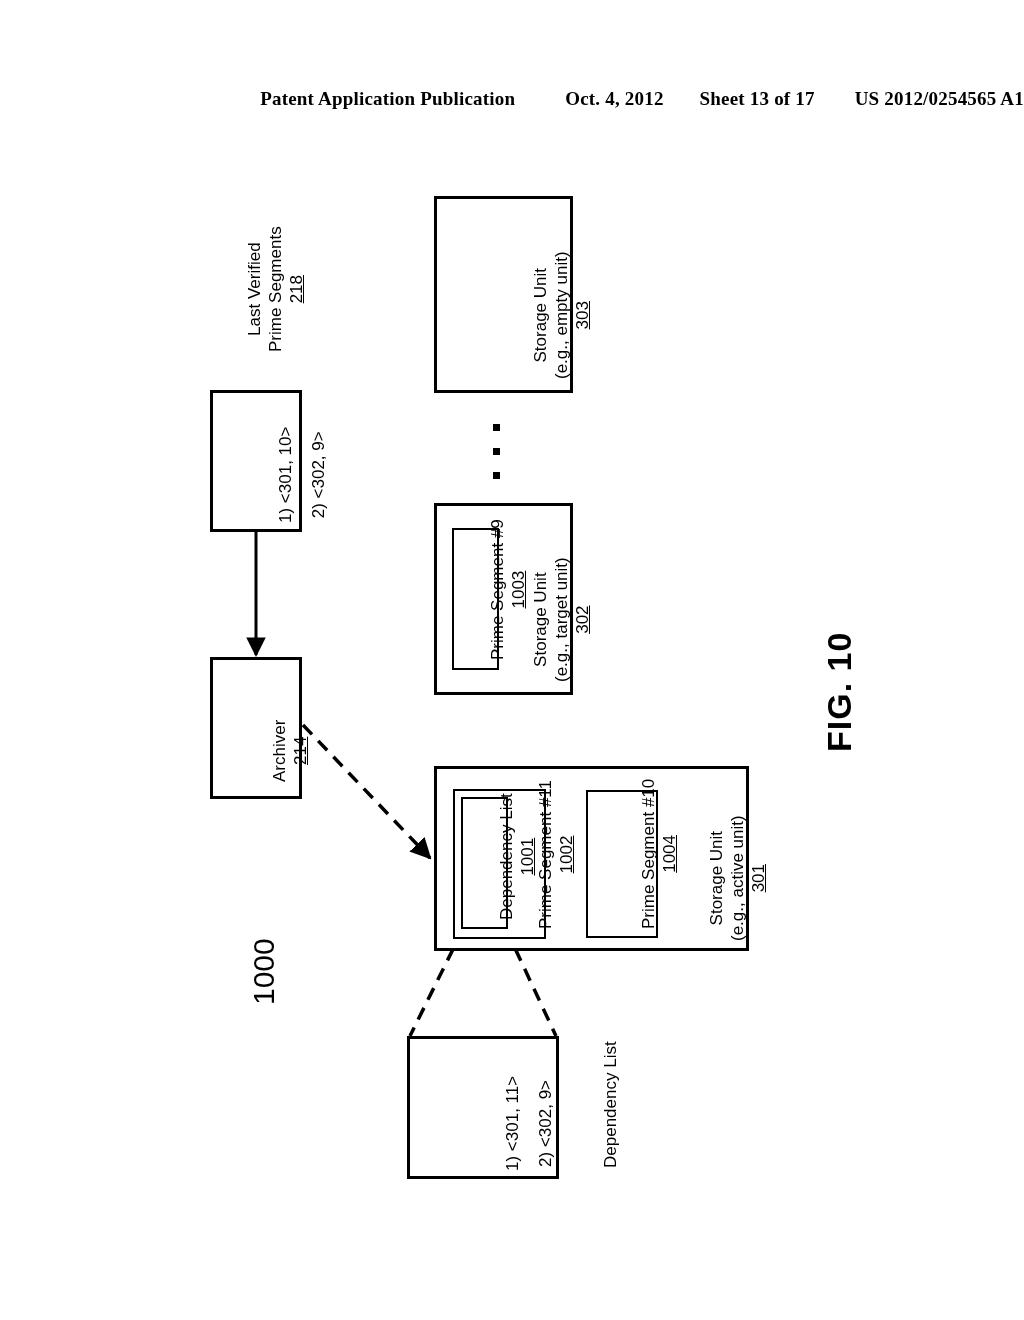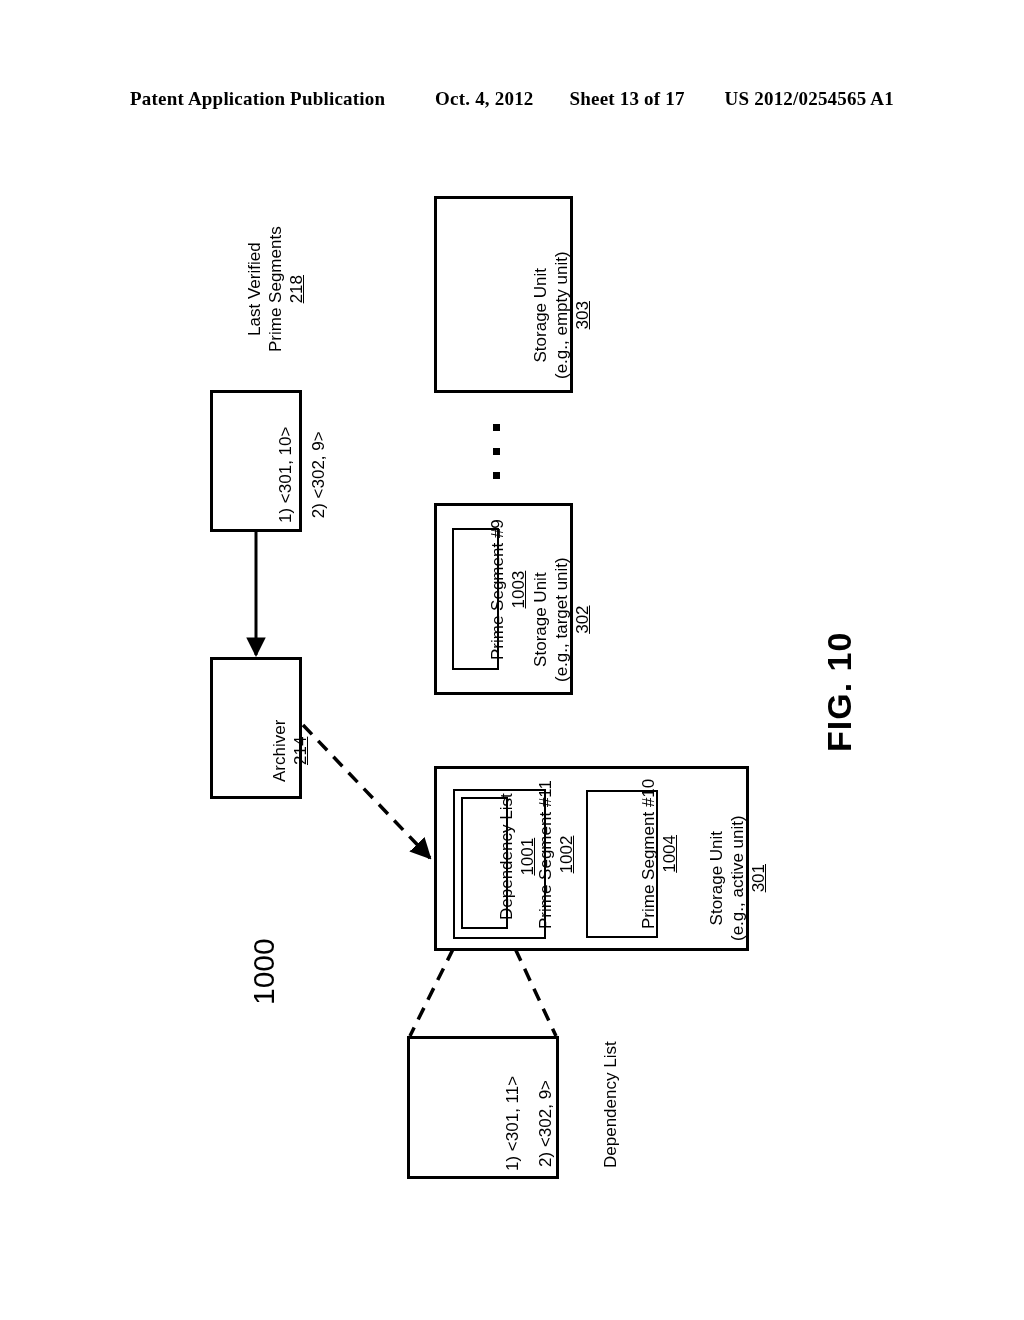--- a/index.html
+++ b/index.html
@@ -15,21 +15,21 @@
     color: #000000;
     overflow: hidden;
   }
 
   
   #pub-header {
     position: absolute;
     top: 88px;
     left: 0;
     width: 1024px;
-    text-align: center;
+    text-align: right;
     font-family: "Liberation Serif", serif;
     font-weight: bold;
     font-size: 19px;
     letter-spacing: 0.2px;
     white-space: nowrap;
   }
   #pub-header span { display: inline-block; }
   .hdr-gap-1 { width: 40px; }
   .hdr-gap-2 { width: 26px; }
   .hdr-gap-3 { width: 30px; }

